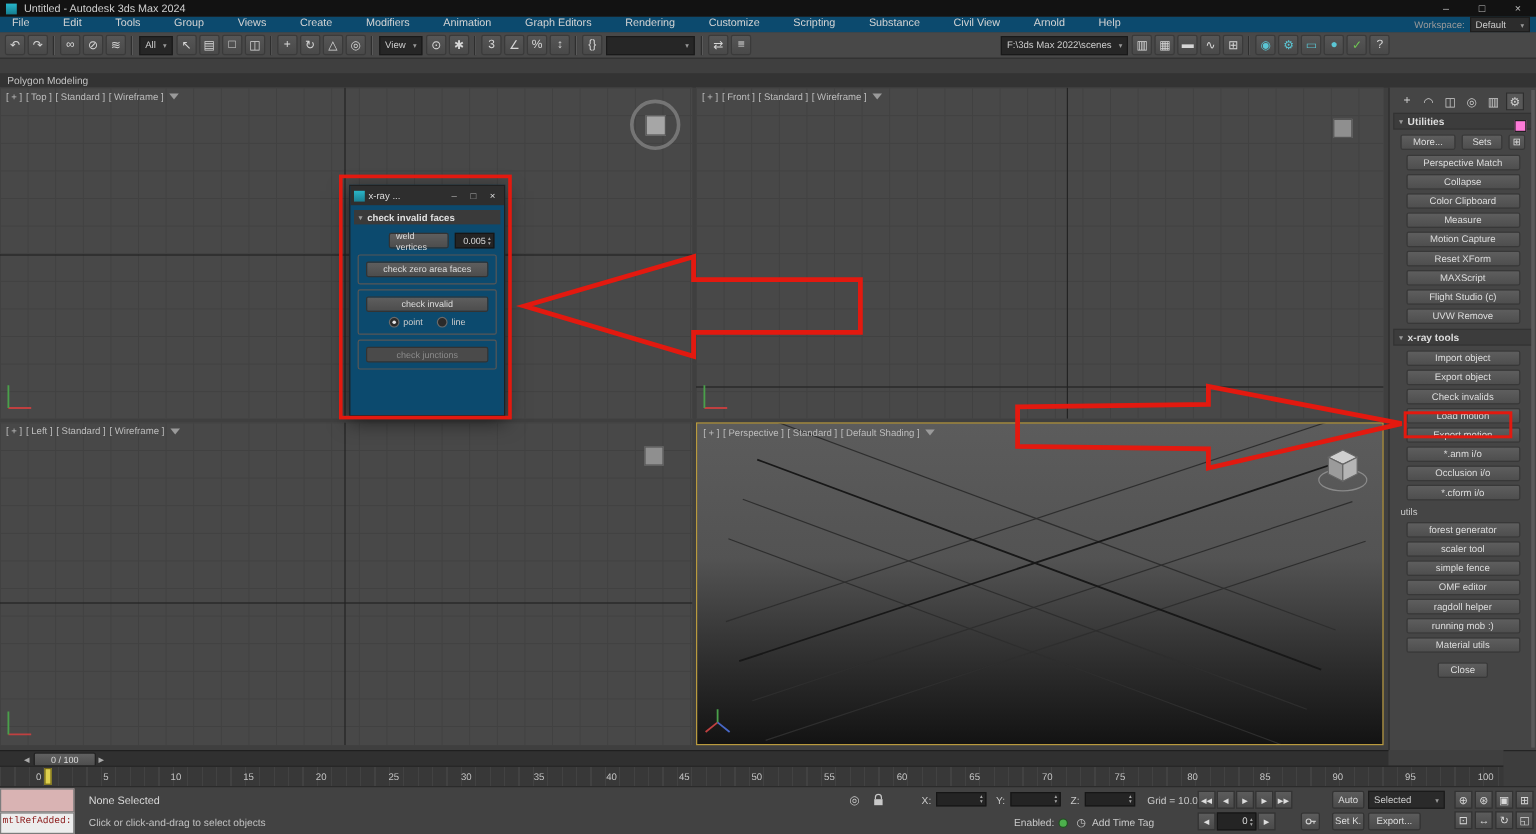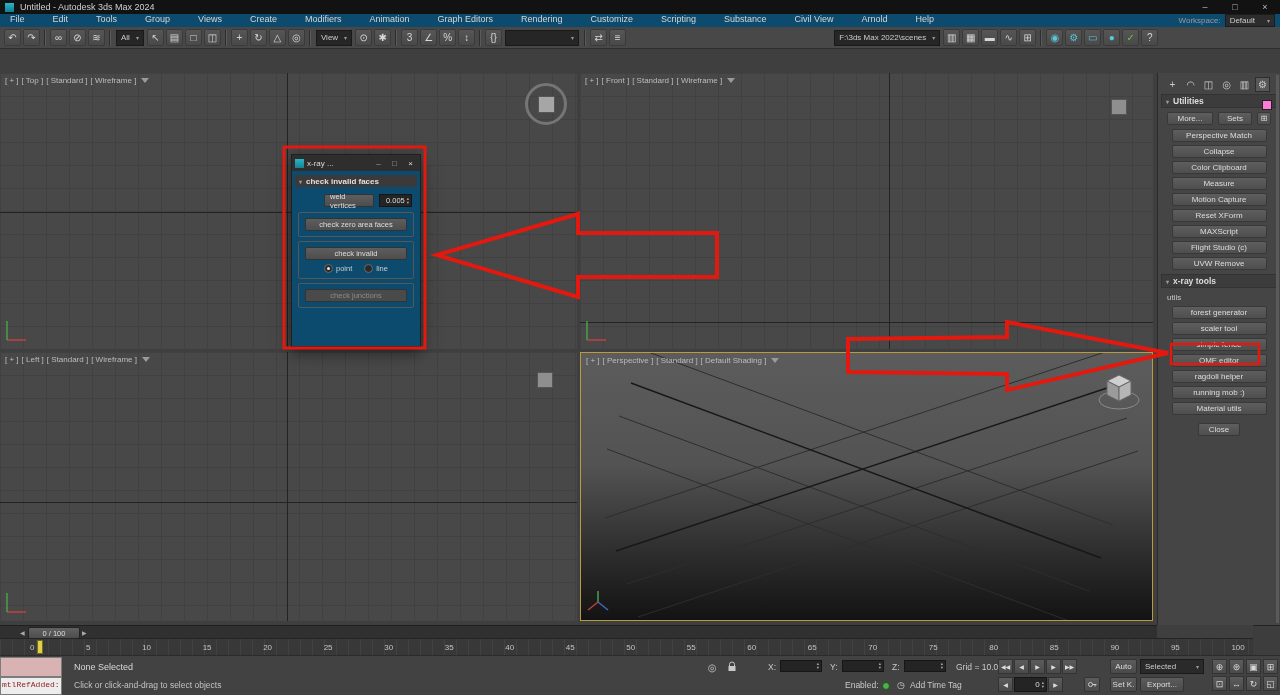--- a/index.html
+++ b/index.html
@@ -235,20 +235,23 @@
     <div class="tb-group">
         <div class="tbi teal">◉</div>
         <div class="tbi teal">⚙</div>
         <div class="tbi teal">▭</div>
         <div class="tbi teal">●</div>
         <div class="tbi green">✓</div>
         <div class="tbi">?</div>
       </div>
   </div>
 
+  <div class="abs pm-strip">
+    <span>Polygon Modeling</span>
+  </div>
 
   <div class="vp" style="left:0;top:73px;width:577px;height:276px;">
     <div class="axis-v" style="left:287px;"></div>
     <div class="axis-h" style="top:139px;"></div>
     <div class="vp-head">
       <div class="vp-label">
           <span class="vp-part">[ + ]</span>
           <span class="vp-part">[ Top ]</span>
           <span class="vp-part">[ Standard ]</span>
           <span class="vp-part">[ Wireframe ]</span>
@@ -416,20 +419,31 @@
         <div class="pbtn">Motion Capture</div>
         <div class="pbtn">Reset XForm</div>
         <div class="pbtn">MAXScript</div>
         <div class="pbtn">Flight Studio (c)</div>
         <div class="pbtn">UVW Remove</div>
       </div>
     <div class="rollout xray">
       <span class="caret">▾</span>
       <span>x-ray tools</span>
     </div>
+    <div class="pbtn-list">
+
+    <div class="pbtn">Import object</div>
+        <div class="pbtn">Export object</div>
+        <div class="pbtn">Check invalids</div>
+        <div class="pbtn">Load motion</div>
+        <div class="pbtn">Export motion</div>
+        <div class="pbtn">*.anm i/o</div>
+        <div class="pbtn">Occlusion i/o</div>
+        <div class="pbtn">*.cform i/o</div>
+      </div>
     <div class="utils-label">utils</div>
     <div class="pbtn-list">
 
     <div class="pbtn">forest generator</div>
         <div class="pbtn">scaler tool</div>
         <div class="pbtn">simple fence</div>
         <div class="pbtn">OMF editor</div>
         <div class="pbtn">ragdoll helper</div>
         <div class="pbtn">running mob :)</div>
         <div class="pbtn">Material utils</div>

